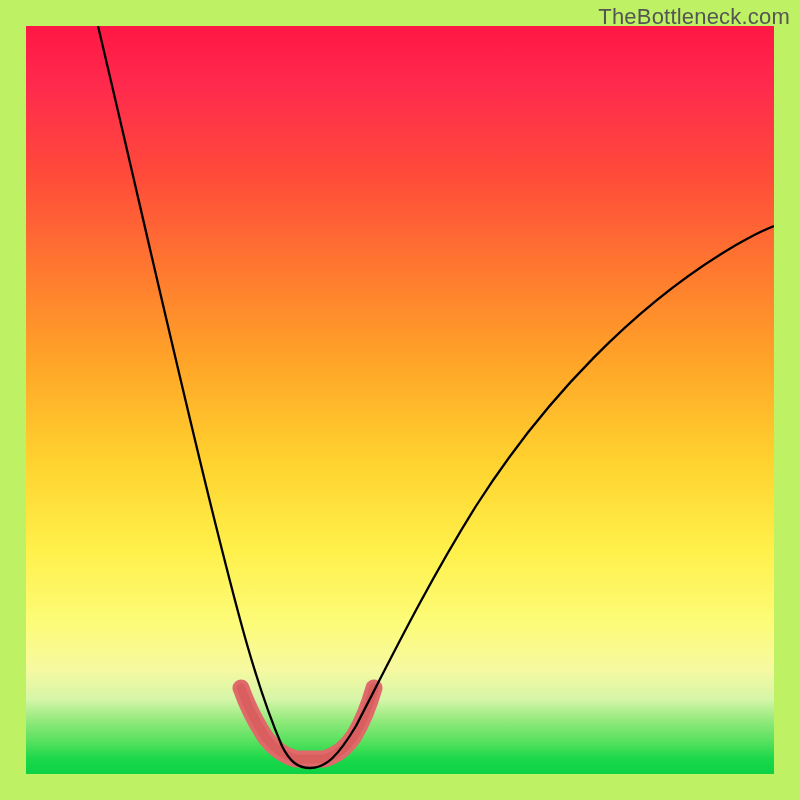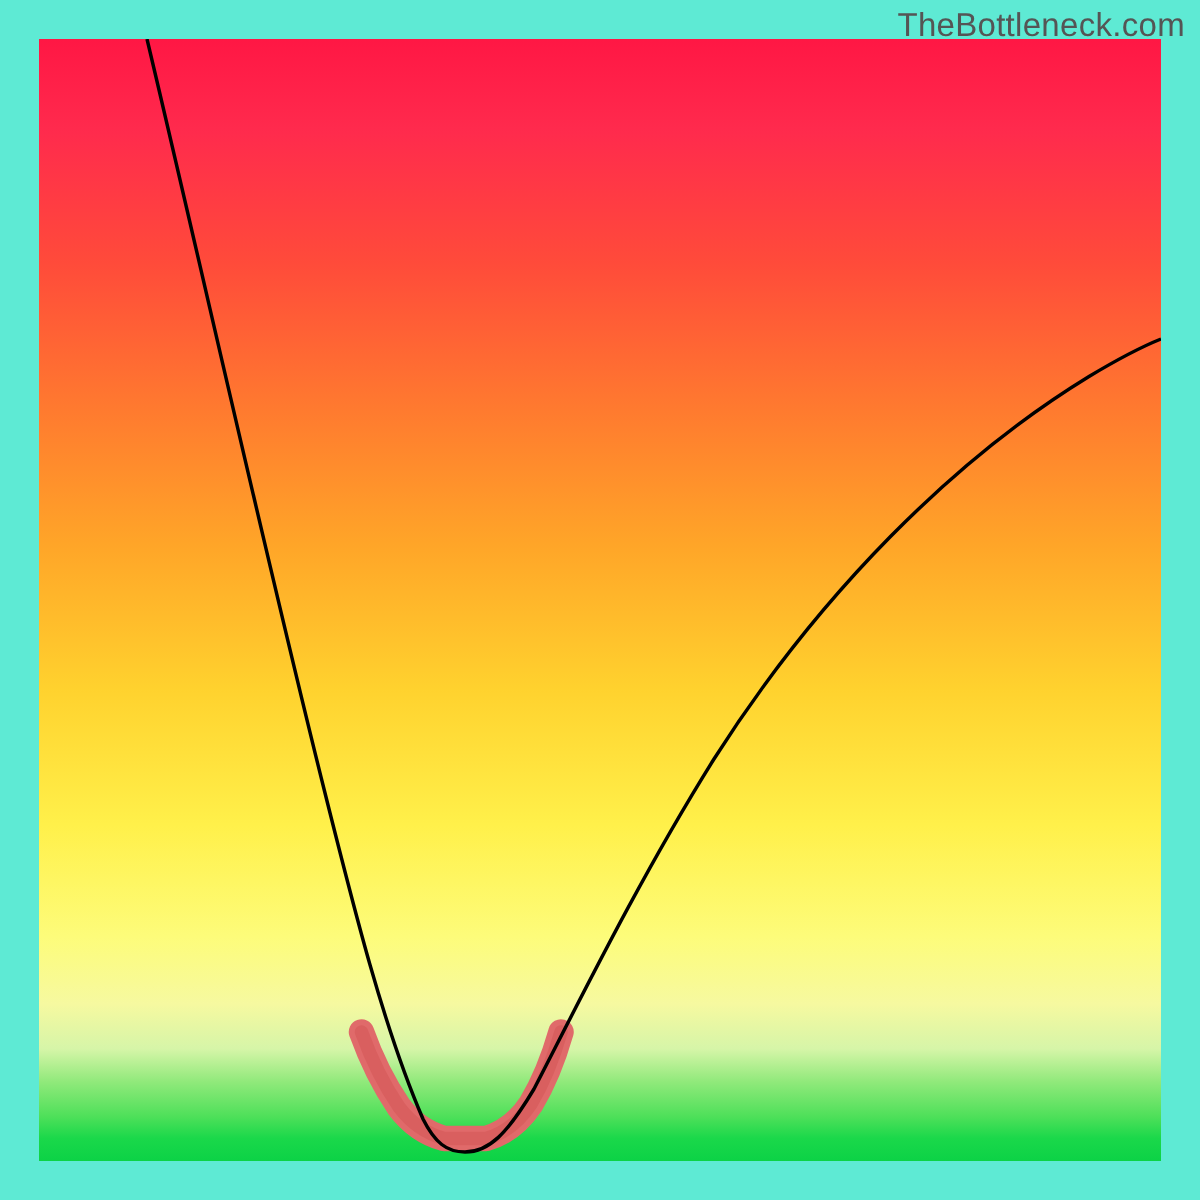--- a/index.html
+++ b/index.html
@@ -8,21 +8,21 @@
     width: 800px;
     height: 800px;
     background: #000;
     overflow: hidden;
     font-family: Arial, Helvetica, sans-serif;
   }
   .frame {
     position: absolute;
     left: 0; top: 0;
     width: 800px; height: 800px;
-    background: #5eead4;
+    background: #bef264;
   }
   .plot-area {
     position: absolute;
     left: 26px;
     top: 26px;
     width: 748px;
     height: 748px;
     
     background: linear-gradient(to bottom,
       #ff1744 0%,

